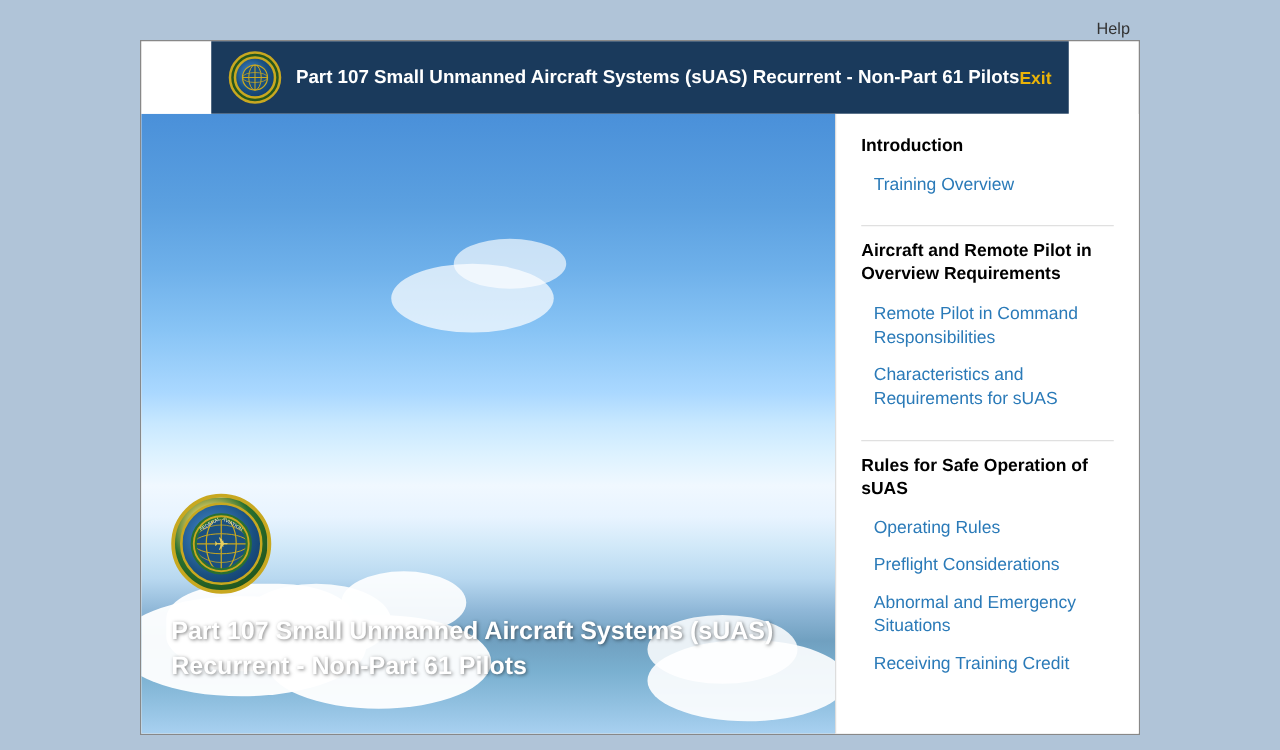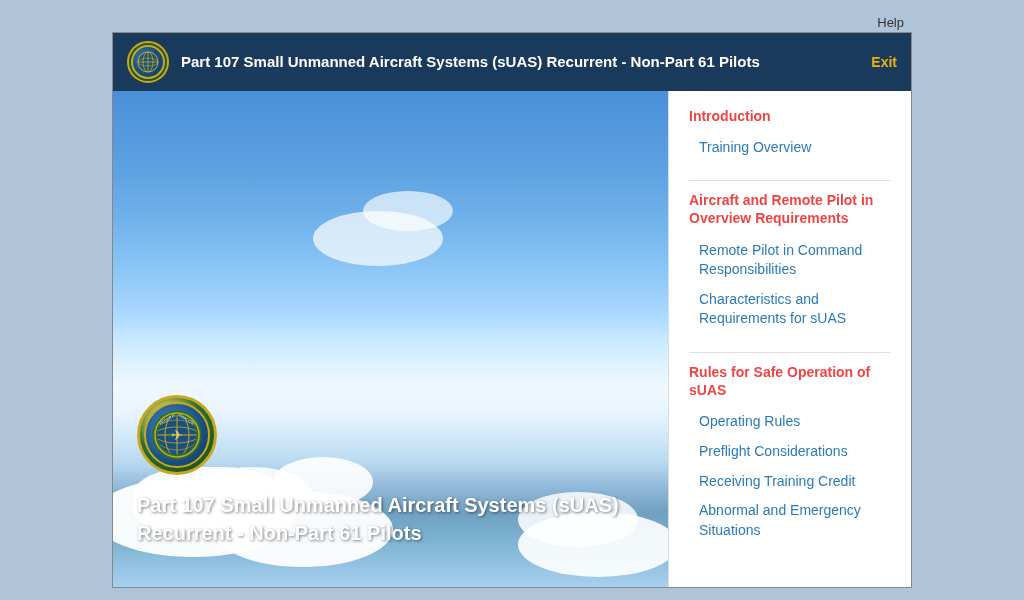--- a/index.html
+++ b/index.html
@@ -30,20 +30,21 @@
       font-size: 13px;
       color: #333;
     }
 
     .app-window {
       flex: 1;
       display: flex;
       flex-direction: column;
       border: 1px solid #888;
       background: white;
+      align-items: center;
     }
 
     .title-bar {
       background: #1a3a5c;
       color: white;
       display: flex;
       align-items: center;
       padding: 8px 14px;
       justify-content: space-between;
     }
@@ -204,21 +205,21 @@
       border-left: 1px solid #ddd;
     }
 
     .nav-section {
       margin-bottom: 18px;
     }
 
     .nav-section-title {
       font-size: 14px;
       font-weight: bold;
-      color: #ef4444;
+      color: #000000;
       margin-bottom: 8px;
       line-height: 1.3;
     }
 
     .nav-item {
       font-size: 14px;
       color: #2a7ab8;
       padding: 5px 10px;
       cursor: pointer;
       line-height: 1.4;
@@ -313,20 +314,20 @@
           <a class="nav-item">Remote Pilot in Command Responsibilities</a>
           <a class="nav-item">Characteristics and Requirements for sUAS</a>
         </div>
 
         <hr class="section-divider">
 
         <div class="nav-section">
           <div class="nav-section-title">Rules for Safe Operation of sUAS</div>
           <a class="nav-item">Operating Rules</a>
           <a class="nav-item">Preflight Considerations</a>
+          <a class="nav-item">Abnormal and Emergency Situations</a>
           <a class="nav-item">Receiving Training Credit</a>
-          <a class="nav-item">Abnormal and Emergency Situations</a>
         </div>
 
       </div>
     </div>
   </div>
 </div>
 
 </body></html>

